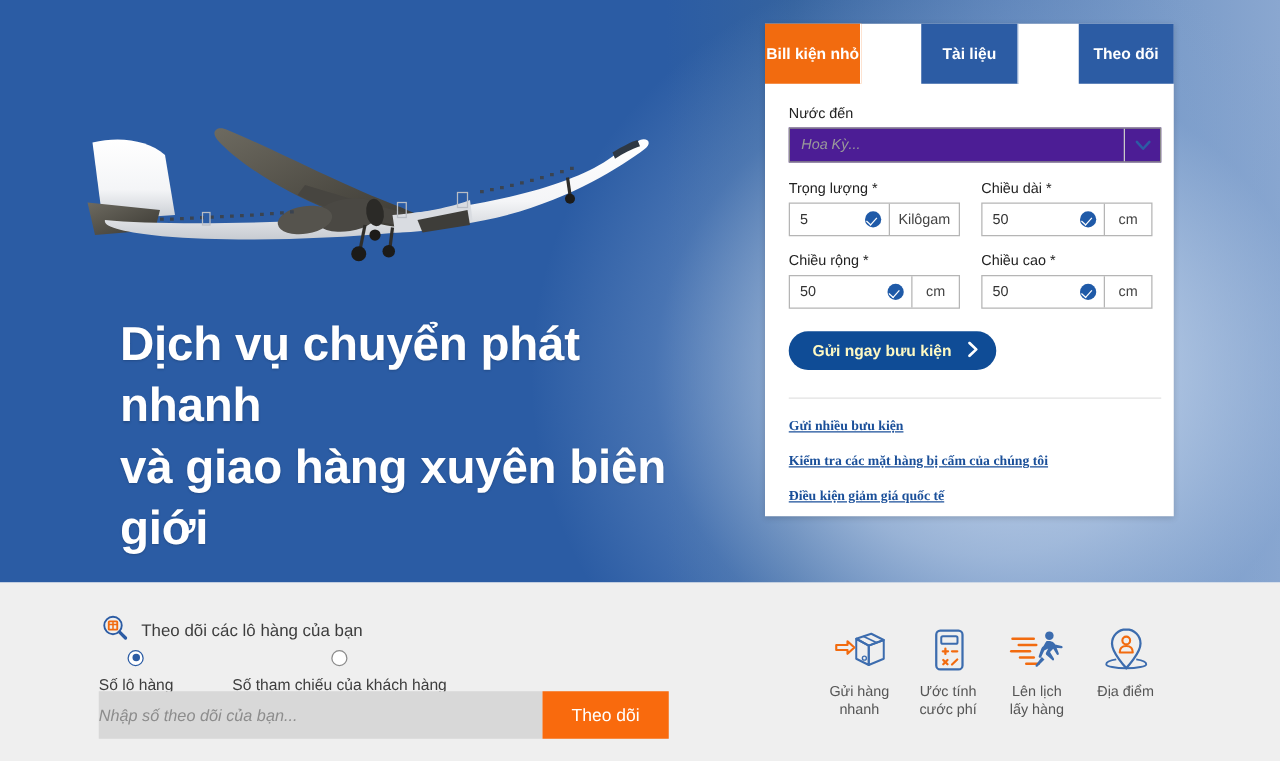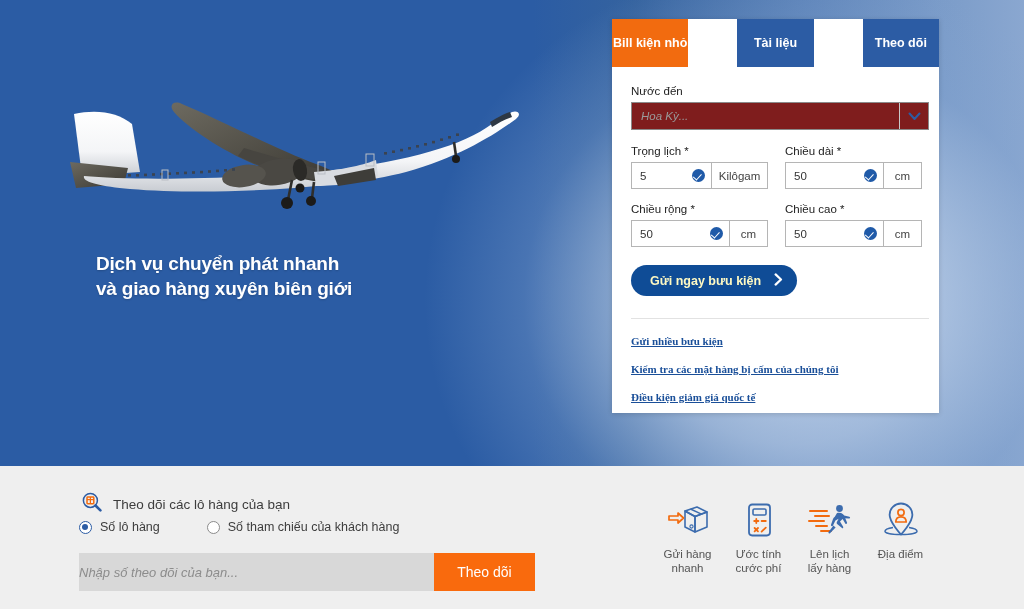--- a/index.html
+++ b/index.html
@@ -34,21 +34,21 @@
     left: 66px; top: 76px;
     width: 470px; height: 170px;
   }
   .plane-wrap svg { display: block; width: 100%; height: 100%; }
 
   .hero-title {
     position: absolute;
     left: 96px; top: 252px;
     width: 460px;
     color: #ffffff;
-    font-size: 19px;
+    font-size: 38px;
     font-weight: bold;
     line-height: 1.29;
     letter-spacing: -0.2px;
     text-shadow: 0 1px 2px rgba(0,0,0,0.18);
   }
 
   
   .card {
     position: absolute;
     left: 612px; top: 19px;
@@ -77,21 +77,21 @@
     font-size: 11.5px;
     color: #222222;
     margin-bottom: 5px;
     font-weight: normal;
   }
 
   .select-row {
     display: flex;
     height: 28px;
     border: 1px solid #8a8a8a;
-    background: #7f1d1d;
+    background: #4c1d95;
     margin-bottom: 15px;
   }
   .select-input {
     flex: 1;
     display: flex; align-items: center;
     padding-left: 9px;
     font-size: 11.5px;
     font-style: italic;
     color: #9a9a9a;
   }
@@ -191,21 +191,21 @@
     left: 82px; top: 492px;
     display: flex; align-items: center; gap: 11px;
   }
   .track-head .txt { font-size: 13.5px; color: #3d3d3d; }
 
   .radios {
     position: absolute;
     left: 79px; top: 520px;
     display: flex; align-items: center;
   }
-  .radio { display: flex; align-items: center; gap: 8px; cursor: pointer; }
+  .radio { display: flex; align-items: center; gap: 8px; cursor: pointer; flex-direction: column; }
   .radio + .radio { margin-left: 47px; }
   .radio .dot {
     width: 13px; height: 13px;
     border-radius: 50%;
     border: 1.6px solid #8b8b8b;
     background: #ffffff;
     position: relative;
     flex: none;
   }
   .radio.on .dot { border-color: #2c5ca4; }
@@ -379,21 +379,21 @@
         </div>
         <div class="select-caret">
           <svg width="13" height="9" viewBox="0 0 13 9">
               <path d="M1.5 1.5 L6.5 7 L11.5 1.5" fill="none" stroke="#2c5ca4" stroke-width="2" stroke-linecap="round" stroke-linejoin="round"></path>
             </svg>
         </div>
       </div>
 
       <div class="row2">
         <div class="col">
-          <div class="field-label">Trọng lịch *</div>
+          <div class="field-label">Trọng lượng *</div>
           <div class="inputgrp">
             <div class="val">
               <span>5</span>
               <span class="check"></span>
             </div>
             <div class="unit">Kilôgam</div>
           </div>
         </div>
         <div class="col">
           <div class="field-label">Chiều dài *</div>

